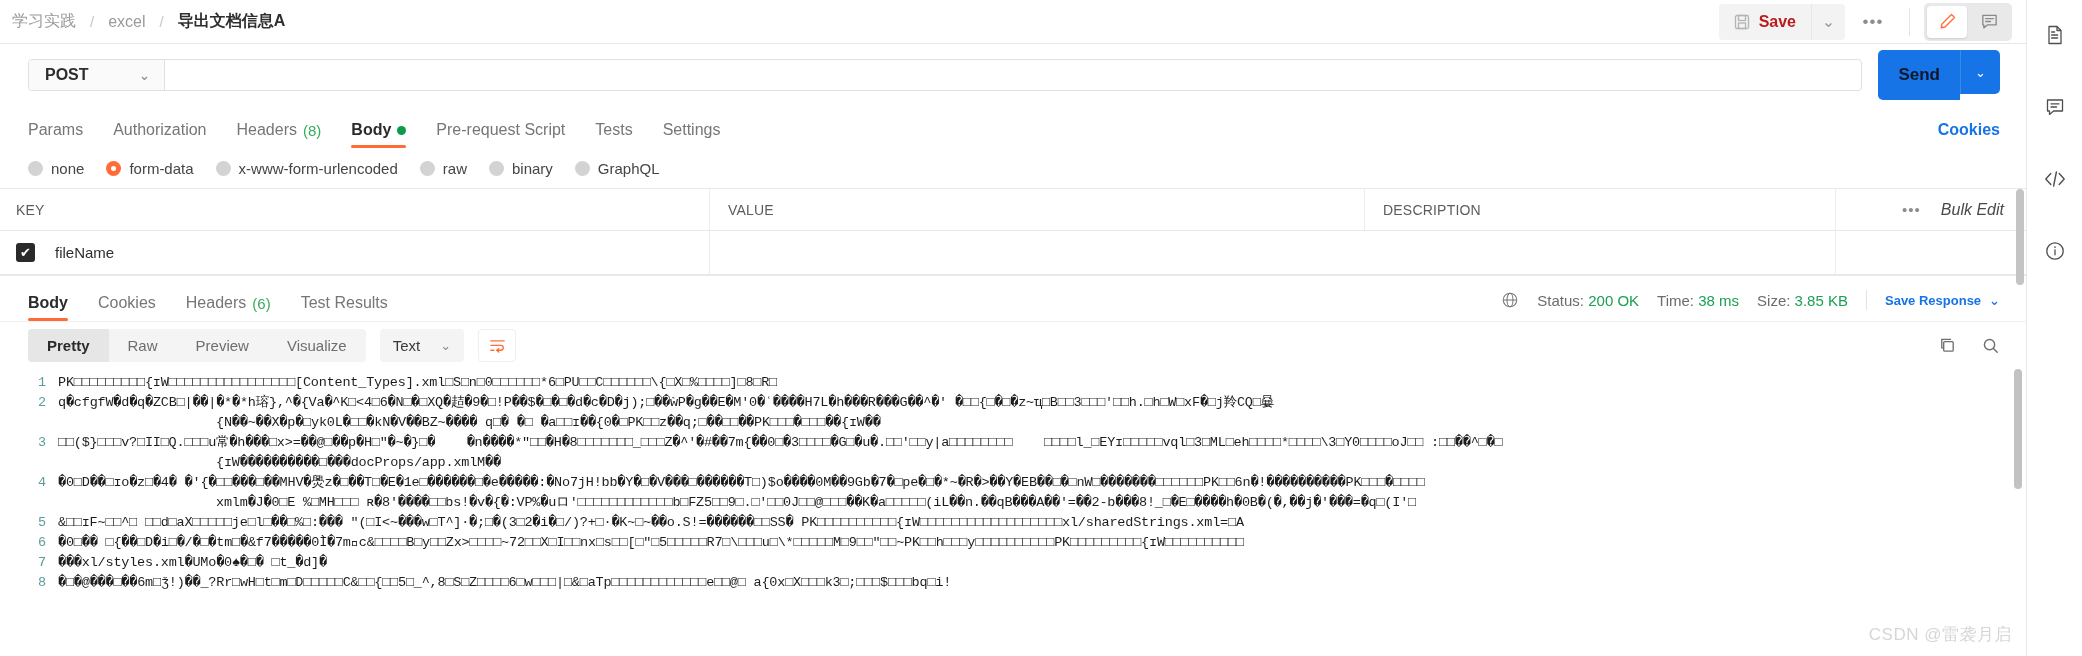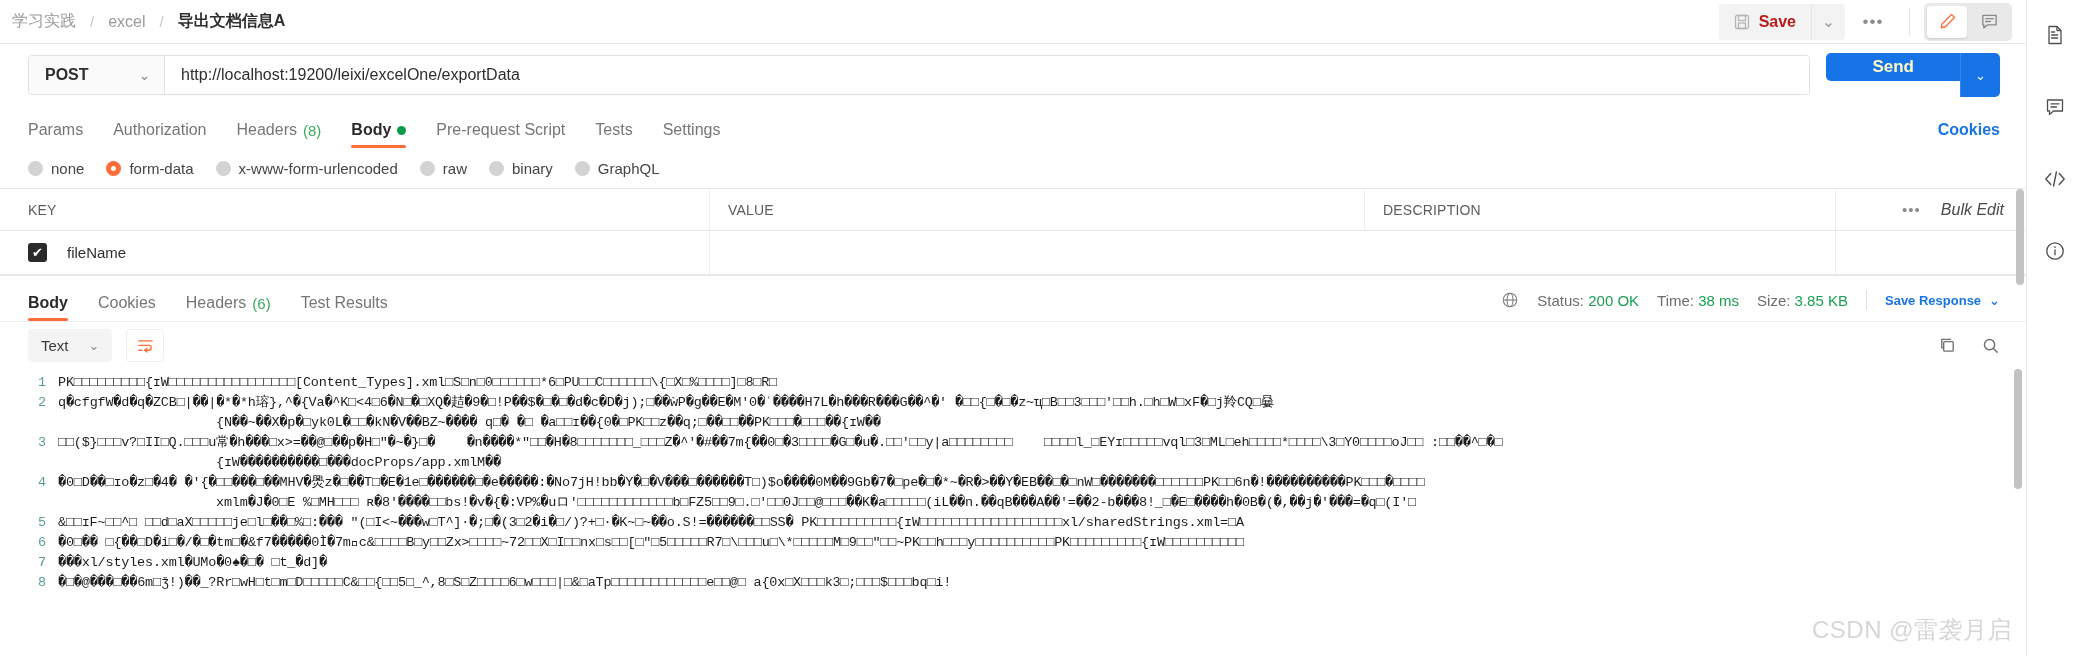--- a/index.html
+++ b/index.html
@@ -43,38 +43,38 @@
   .vdiv { width: 1px; height: 28px; background: #e4e4e4; margin: 0 14px; }
   .toggle-group { display: flex; background: #e9e9e9; border-radius: 5px; padding: 3px; gap: 2px; }
   .tg-btn {
     width: 40px; height: 32px; border-radius: 4px;
     display: flex; align-items: center; justify-content: center;
   }
   .tg-btn.active { background: #ffffff; box-shadow: 0 1px 2px rgba(0,0,0,.12); }
 
   
   .urlrow { flex: 0 0 62px; display: flex; align-items: center; padding: 0 26px 0 28px; gap: 16px; }
-  .url-wrap { flex: 1 1 auto; min-width: 0; display: flex; height: 40px; border: 1px solid #e0e0e0; border-radius: 4px; overflow: hidden; }
+  .url-wrap { flex: 1 1 auto; min-width: 0; display: flex; height: 32px; border: 1px solid #e0e0e0; border-radius: 4px; overflow: hidden; }
   .method {
     display: flex; align-items: center; gap: 28px;
     padding: 0 14px 0 16px; background: #fafafa;
     border-right: 1px solid #e0e0e0; min-width: 136px;
     font-size: 16px; font-weight: 700; color: #2d2d2d;
   }
   .method .caret { color: #8e8e8e; font-size: 13px; margin-left: auto; }
   .url-input {
     flex: 1 1 auto; display: flex; align-items: center;
     padding: 0 16px; font-size: 16px; color: #2e2e2e; background: #fff;
     font-family: "Liberation Sans", sans-serif;
     border: none; outline: none; min-width: 0;
   }
   .send-wrap { display: flex; flex: 0 0 auto; }
   .send-btn {
-    background: #1774e7; color: #fef9c3; font-size: 17px; font-weight: 700;
-    height: 28px; padding: 0 46px; border: none; border-radius: 5px 0 0 5px;
+    background: #1774e7; color: #0f172a; font-size: 17px; font-weight: 700;
+    height: 50px; padding: 0 20px; border: none; border-radius: 5px 0 0 5px;
     display: flex; align-items: center; cursor: pointer;
   }
   .send-caret {
     background: #1774e7; color: #fff; width: 40px; height: 44px;
     display: flex; align-items: center; justify-content: center;
     border-radius: 0 5px 5px 0; border-left: 1px solid #3a88ea; font-size: 13px;
   }
 
   
   .reqtabs {
@@ -102,21 +102,21 @@
     display: flex; align-items: center; justify-content: center;
   }
   .radio.sel .dot { background: #ff6c37; }
   .radio.sel .dot::after { content: ""; width: 5px; height: 5px; border-radius: 50%; background: #fff; }
 
   
   .kvtable { flex: 0 0 auto; border-top: 1px solid #e8e8e8; }
   .kvhead, .kvrow { display: flex; align-items: center; }
   .kvhead { height: 42px; border-bottom: 1px solid #e8e8e8; }
   .kvrow { height: 44px; border-bottom: 1px solid #e8e8e8; }
-  .c-key { flex: 0 0 710px; padding-left: 28px; display: flex; align-items: center; gap: 20px; border-right: 1px solid #ededed; height: 100%; }
+  .c-key { flex: 0 0 710px; padding-left: 16px; display: flex; align-items: center; gap: 20px; border-right: 1px solid #ededed; height: 100%; }
   .c-val { flex: 0 0 655px; padding-left: 18px; display: flex; align-items: center; border-right: 1px solid #ededed; height: 100%; }
   .c-desc { flex: 1 1 auto; padding-left: 18px; display: flex; align-items: center; border-right: 1px solid #ededed; height: 100%; min-width: 0; }
   .c-tools { flex: 0 0 190px; display: flex; align-items: center; justify-content: flex-end; gap: 20px; padding-right: 22px; height: 100%; }
   .th { font-size: 14px; color: #5c5c5c; letter-spacing: .2px; }
   .td { font-size: 15px; color: #2e2e2e; }
   .bulk { font-size: 16px; color: #4a4a4a; font-style: italic; }
   .dots-sm { color: #8d8d8d; font-size: 15px; letter-spacing: 1px; }
   .cbox {
     width: 19px; height: 19px; border-radius: 3px; background: #2a2a2a;
     display: flex; align-items: center; justify-content: center;
@@ -177,21 +177,21 @@
   
   .rail {
     flex: 0 0 56px; height: 656px; border-left: 1px solid #e8e8e8;
     display: flex; flex-direction: column; align-items: center; padding-top: 20px; gap: 42px;
     background: #fff;
   }
   .rail-btn { width: 34px; height: 30px; display: flex; align-items: center; justify-content: center; color: #4f4f4f; }
 
   .watermark {
     position: absolute; right: 70px; bottom: 10px;
-    font-size: 24px; color: #d6d6d6; letter-spacing: .5px; pointer-events: none;
+    font-size: 17px; color: #d6d6d6; letter-spacing: .5px; pointer-events: none;
   }
   .icon { display: block; }
 </style>
 </head>
 <body>
 
 <div class="app">
 
   <div class="main-col">
 
@@ -235,21 +235,20 @@
         </div>
       </div>
     </div>
 
     <div class="urlrow">
       <div class="url-wrap">
         <div class="method">
           <span>POST</span>
           <span class="caret">⌄</span>
         </div>
-        <input class="url-input" type="text" value="http://localhost:19200/leixi/excelOne/exportData" style="">
       </div>
       <div class="send-wrap">
         <button class="send-btn">Send</button>
         <div class="send-caret">⌄</div>
       </div>
     </div>
 
     <div class="reqtabs">
       <div class="rtab">
         <span>Params</span>
@@ -371,20 +370,26 @@
         </span>
         <span class="meta-sep"></span>
         <span class="save-resp">
           <span>Save Response</span>
           <span>⌄</span>
         </span>
       </div>
     </div>
 
     <div class="resp-toolbar">
+      <div class="seg">
+        <div class="seg-btn active">Pretty</div>
+        <div class="seg-btn">Raw</div>
+        <div class="seg-btn">Preview</div>
+        <div class="seg-btn">Visualize</div>
+      </div>
       <div class="fmt-select">
         <span>Text</span>
         <span style="color:#8b8b8b;font-size:13px;">⌄</span>
       </div>
       <div class="wrap-btn">
         <svg class="icon" width="19" height="19" viewBox="0 0 20 20" fill="none" stroke="#ff6c37" stroke-width="1.4" stroke-linecap="round">
           <path d="M3 5.2h14"></path>
           <path d="M3 9.8h10.5a2.6 2.6 0 1 1 0 5.2H9.5"></path>
           <path d="M11.4 13.1L9.3 15l2.1 1.9"></path>
           <path d="M3 15h3.2"></path>

